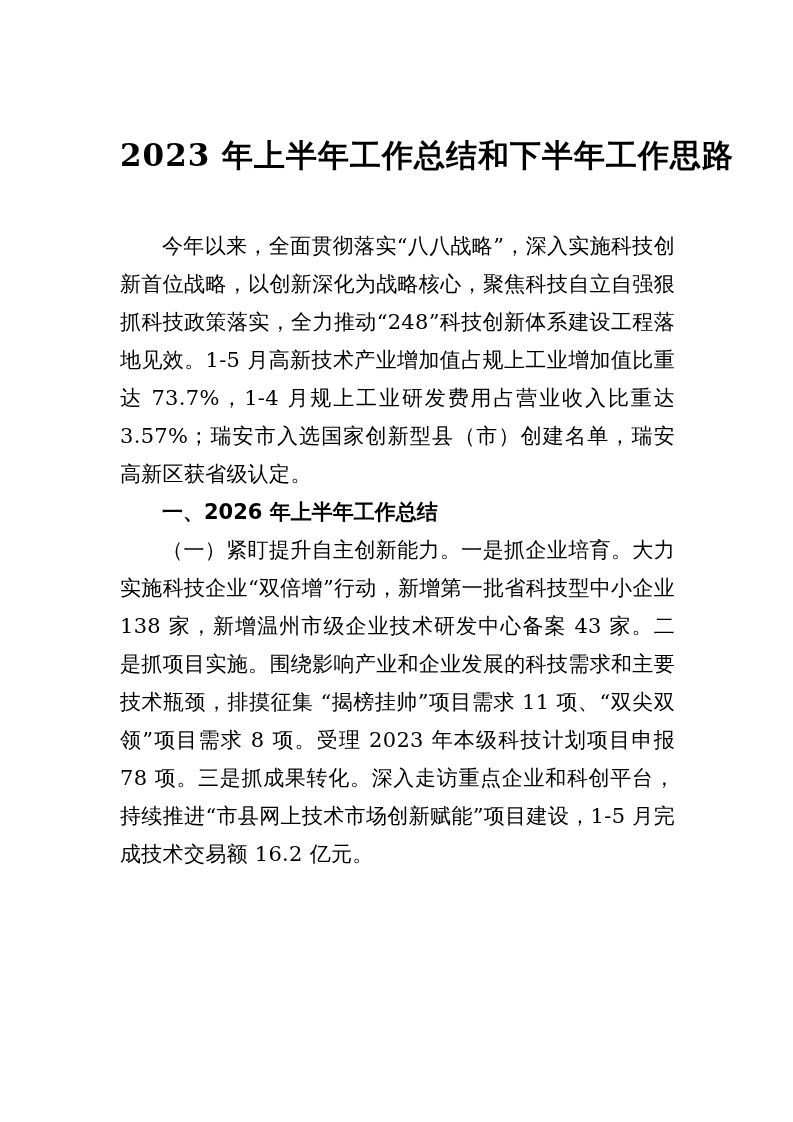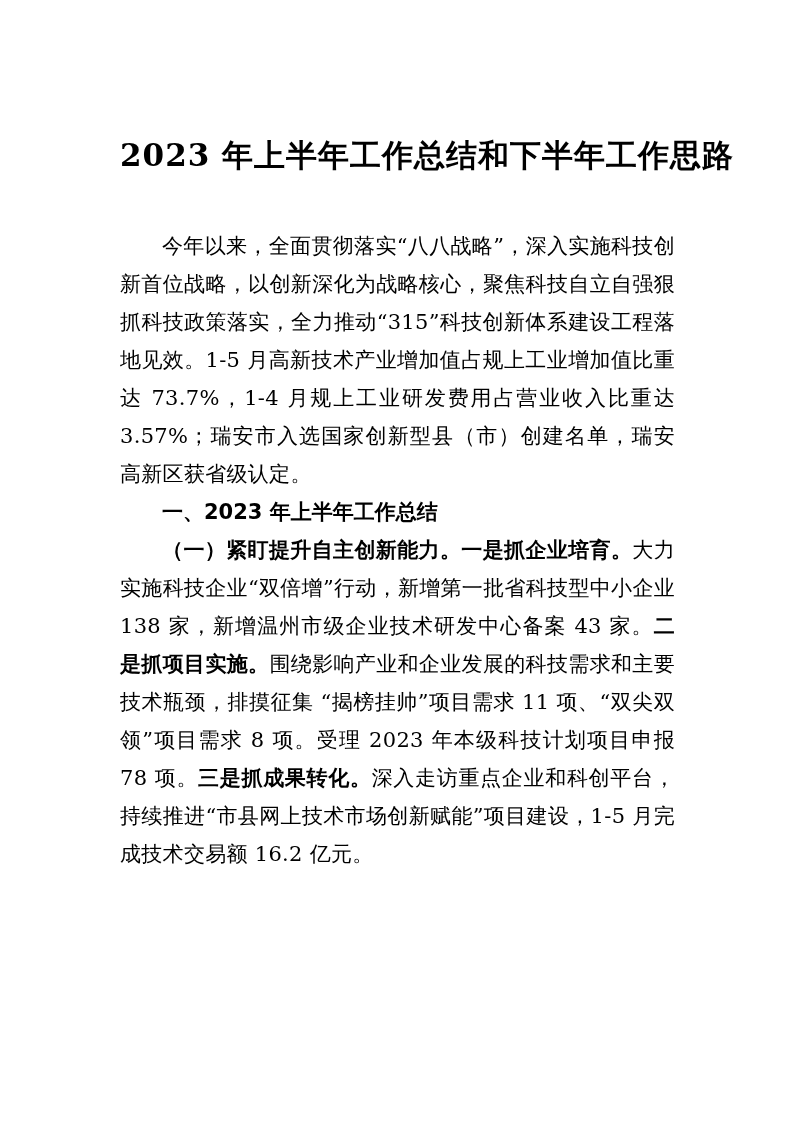--- a/index.html
+++ b/index.html
@@ -38,33 +38,33 @@
   .doc-body p {
     margin: 0;
     text-indent: 42px;
   }
   .section-heading {
     font-family: "DejaVu Sans", "Liberation Sans", sans-serif;
     font-weight: 700;
     letter-spacing: 0;
   }
   .em-kai {
-    font-weight: 700;
+    font-weight: 400;
   }
 </style>
 </head>
 <body>
 
 <div class="page">
 
   <h1 class="doc-title">2023 年上半年工作总结和下半年工作思路</h1>
 
   <div class="doc-body">
 
-    <p><span>今年以来，全面贯彻落实“八八战略”，深入实施科技创新首位战略，以创新深化为战略核心，聚焦科技自立自强狠抓科技政策落实，全力推动“315”科技创新体系建设工程落地见效。1-5 月高新技术产业增加值占规上工业增加值比重达 73.7%，1-4 月规上工业研发费用占营业收入比重达 3.57%；瑞安市入选国家创新型县（市）创建名单，瑞安高新区获省级认定。</span></p>
+    <p><span>今年以来，全面贯彻落实“八八战略”，深入实施科技创新首位战略，以创新深化为战略核心，聚焦科技自立自强狠抓科技政策落实，全力推动“248”科技创新体系建设工程落地见效。1-5 月高新技术产业增加值占规上工业增加值比重达 73.7%，1-4 月规上工业研发费用占营业收入比重达 3.57%；瑞安市入选国家创新型县（市）创建名单，瑞安高新区获省级认定。</span></p>
 
-    <p class="section-heading"><span>一、2023 年上半年工作总结</span></p>
+    <p class="section-heading"><span>一、2026 年上半年工作总结</span></p>
 
     <p><span class="em-kai">（一）紧盯提升自主创新能力。</span><span class="em-kai">一是抓企业培育。</span><span>大力实施科技企业“双倍增”行动，新增第一批省科技型中小企业 138 家，新增温州市级企业技术研发中心备案 43 家。</span><span class="em-kai">二是抓项目实施。</span><span>围绕影响产业和企业发展的科技需求和主要技术瓶颈，排摸征集 “揭榜挂帅”项目需求 11 项、“双尖双领”项目需求 8 项。受理 2023 年本级科技计划项目申报 78 项。</span><span class="em-kai">三是抓成果转化。</span><span>深入走访重点企业和科创平台，持续推进“市县网上技术市场创新赋能”项目建设，1-5 月完成技术交易额 16.2 亿元。</span></p>
 
 
   </div>
 </div>
 
 </body></html>

